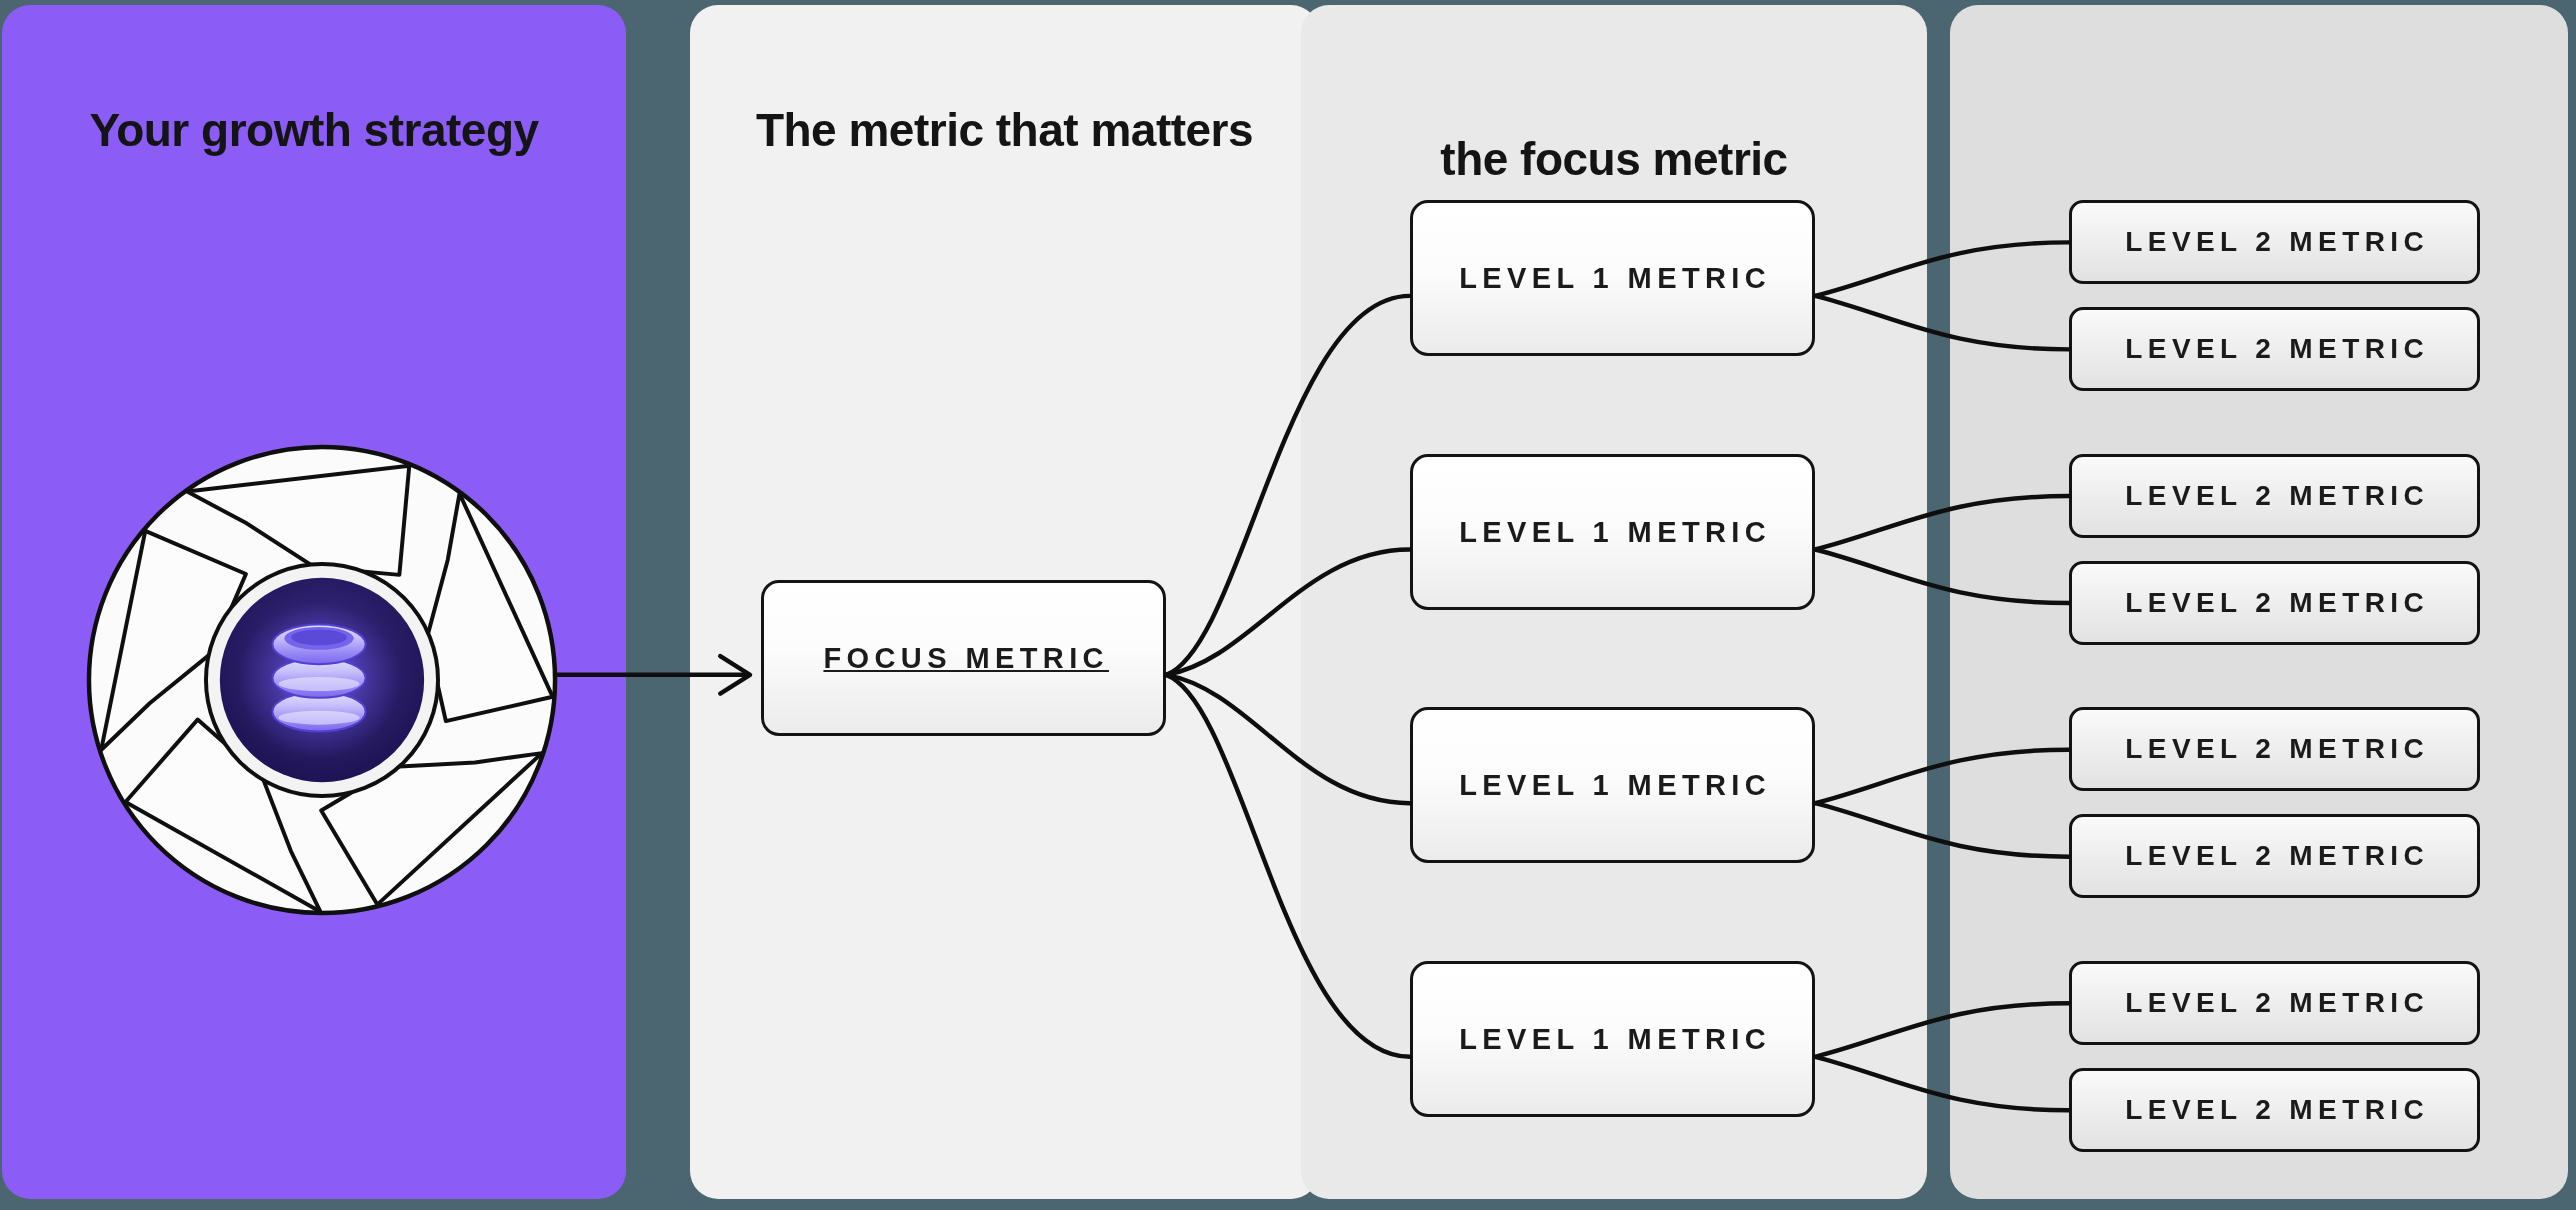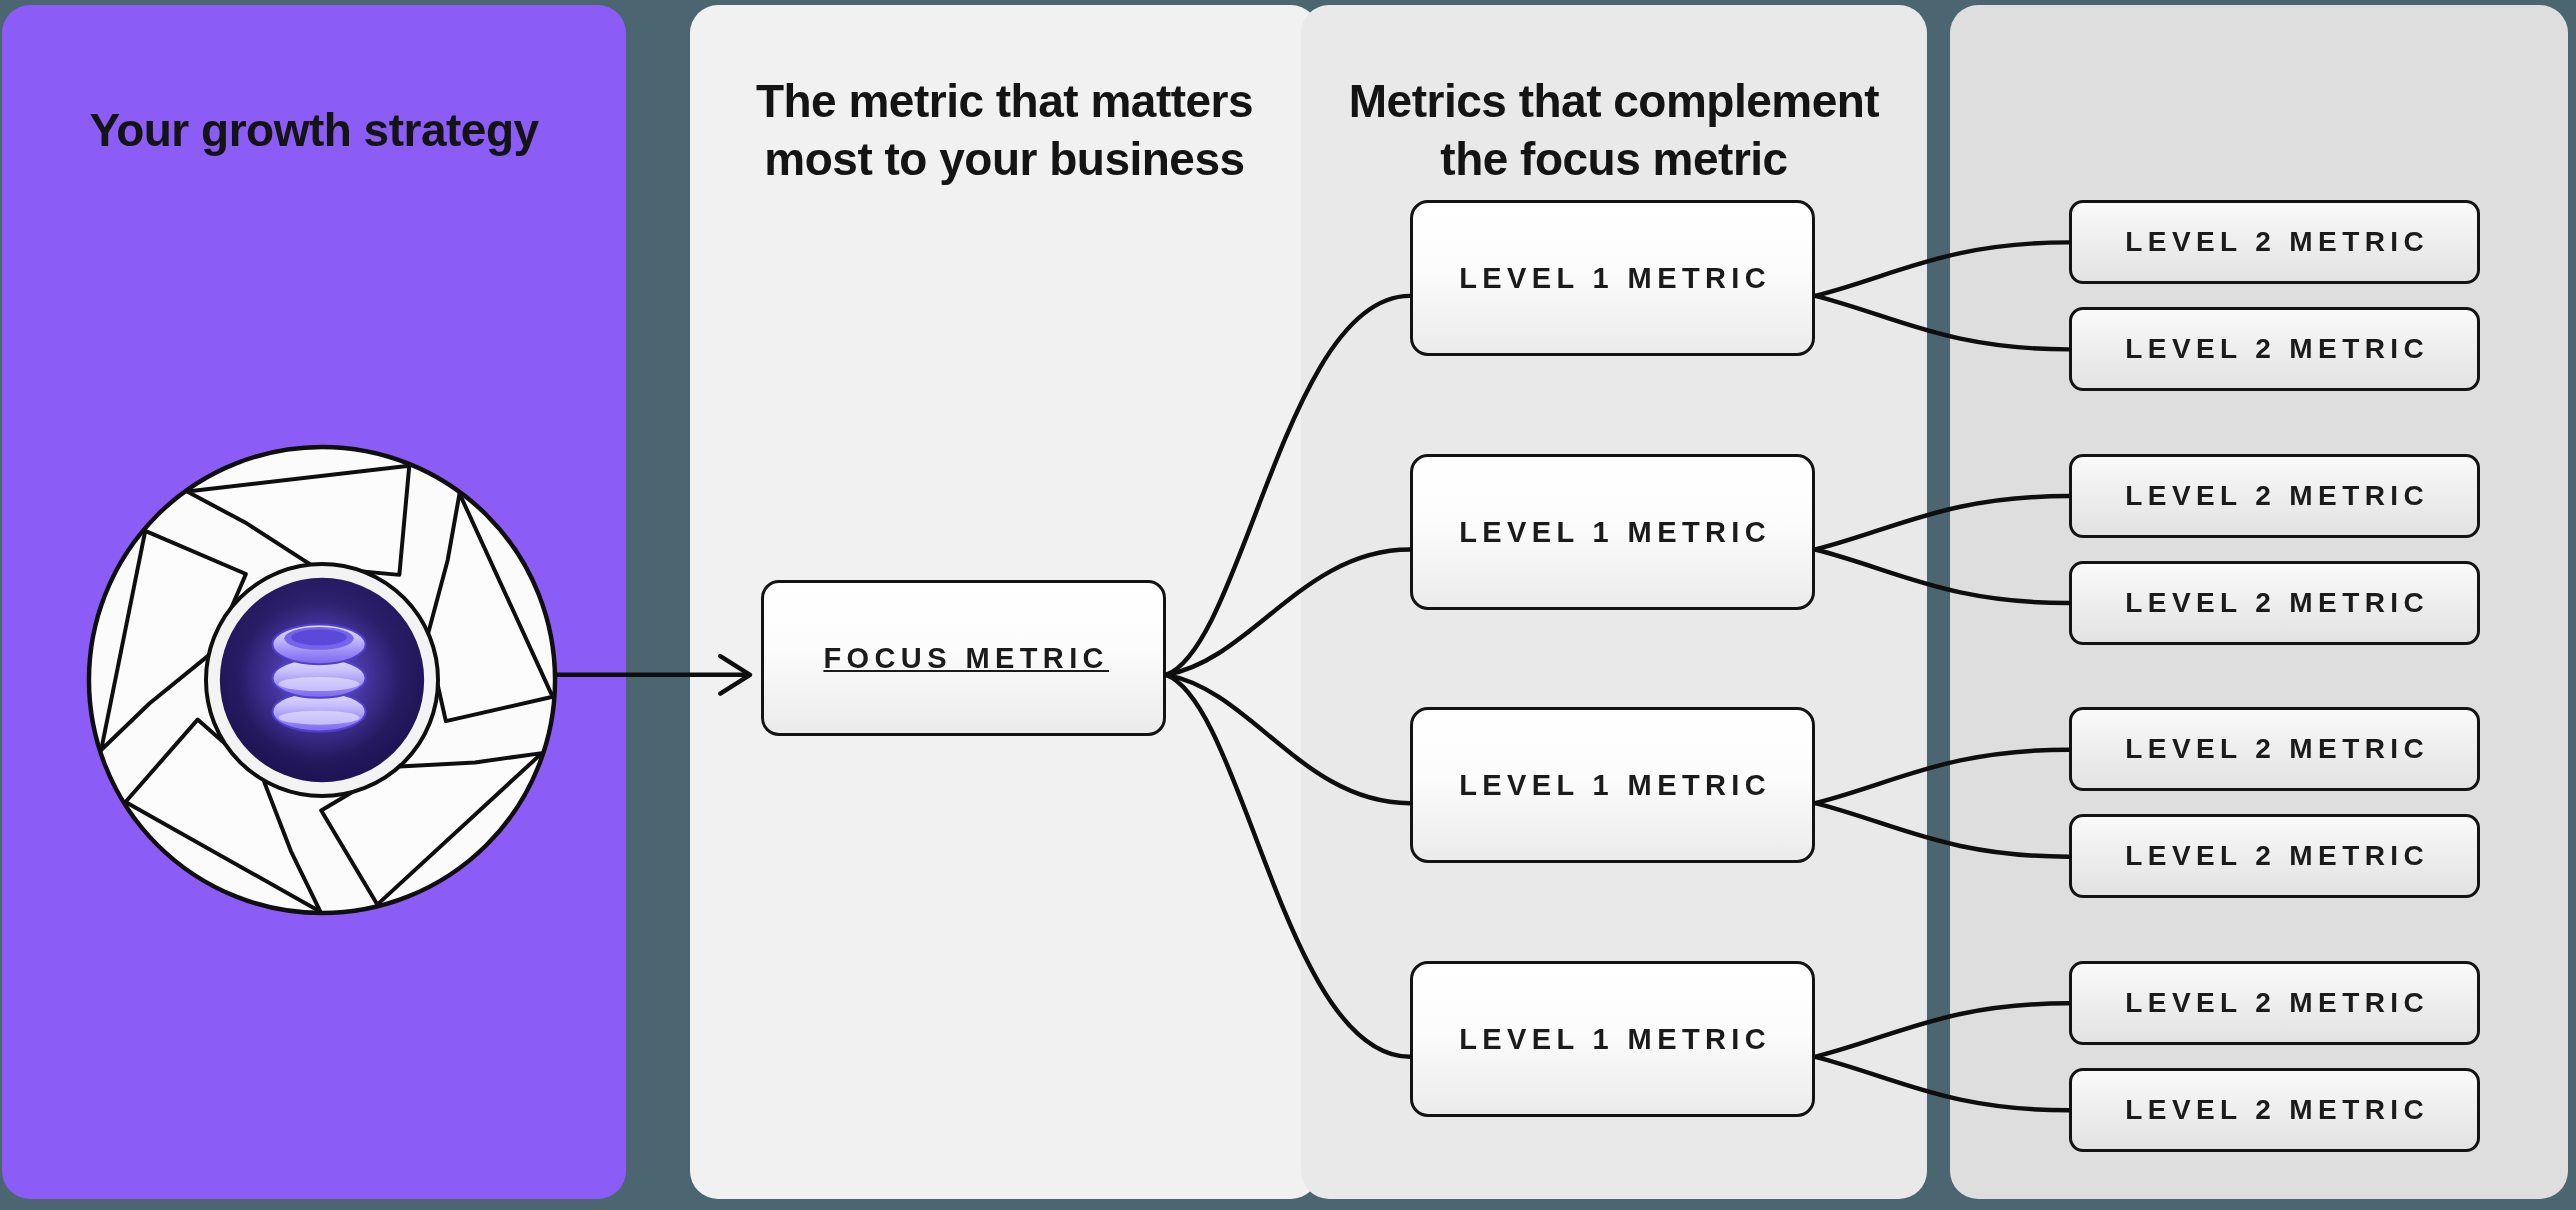--- a/index.html
+++ b/index.html
@@ -63,29 +63,28 @@
 <div class="panel" id="panel-1">
   <div class="heading">
     <span>Your growth strategy</span>
   </div>
 </div>
 
 <div class="panel" id="panel-2">
   <div class="heading">
     <span>
       <span>The metric that matters</span><br>
-      <span>most to your business</span>
     </span>
   </div>
 </div>
 
 <div class="panel" id="panel-3">
   <div class="heading">
     <span>
-      <span>Metrics that complement</span><br>
+      <br>
       <span>the focus metric</span>
     </span>
   </div>
 </div>
 
 <div class="panel" id="panel-4">
   <div class="heading">
     <span>
       <br>
     </span>

